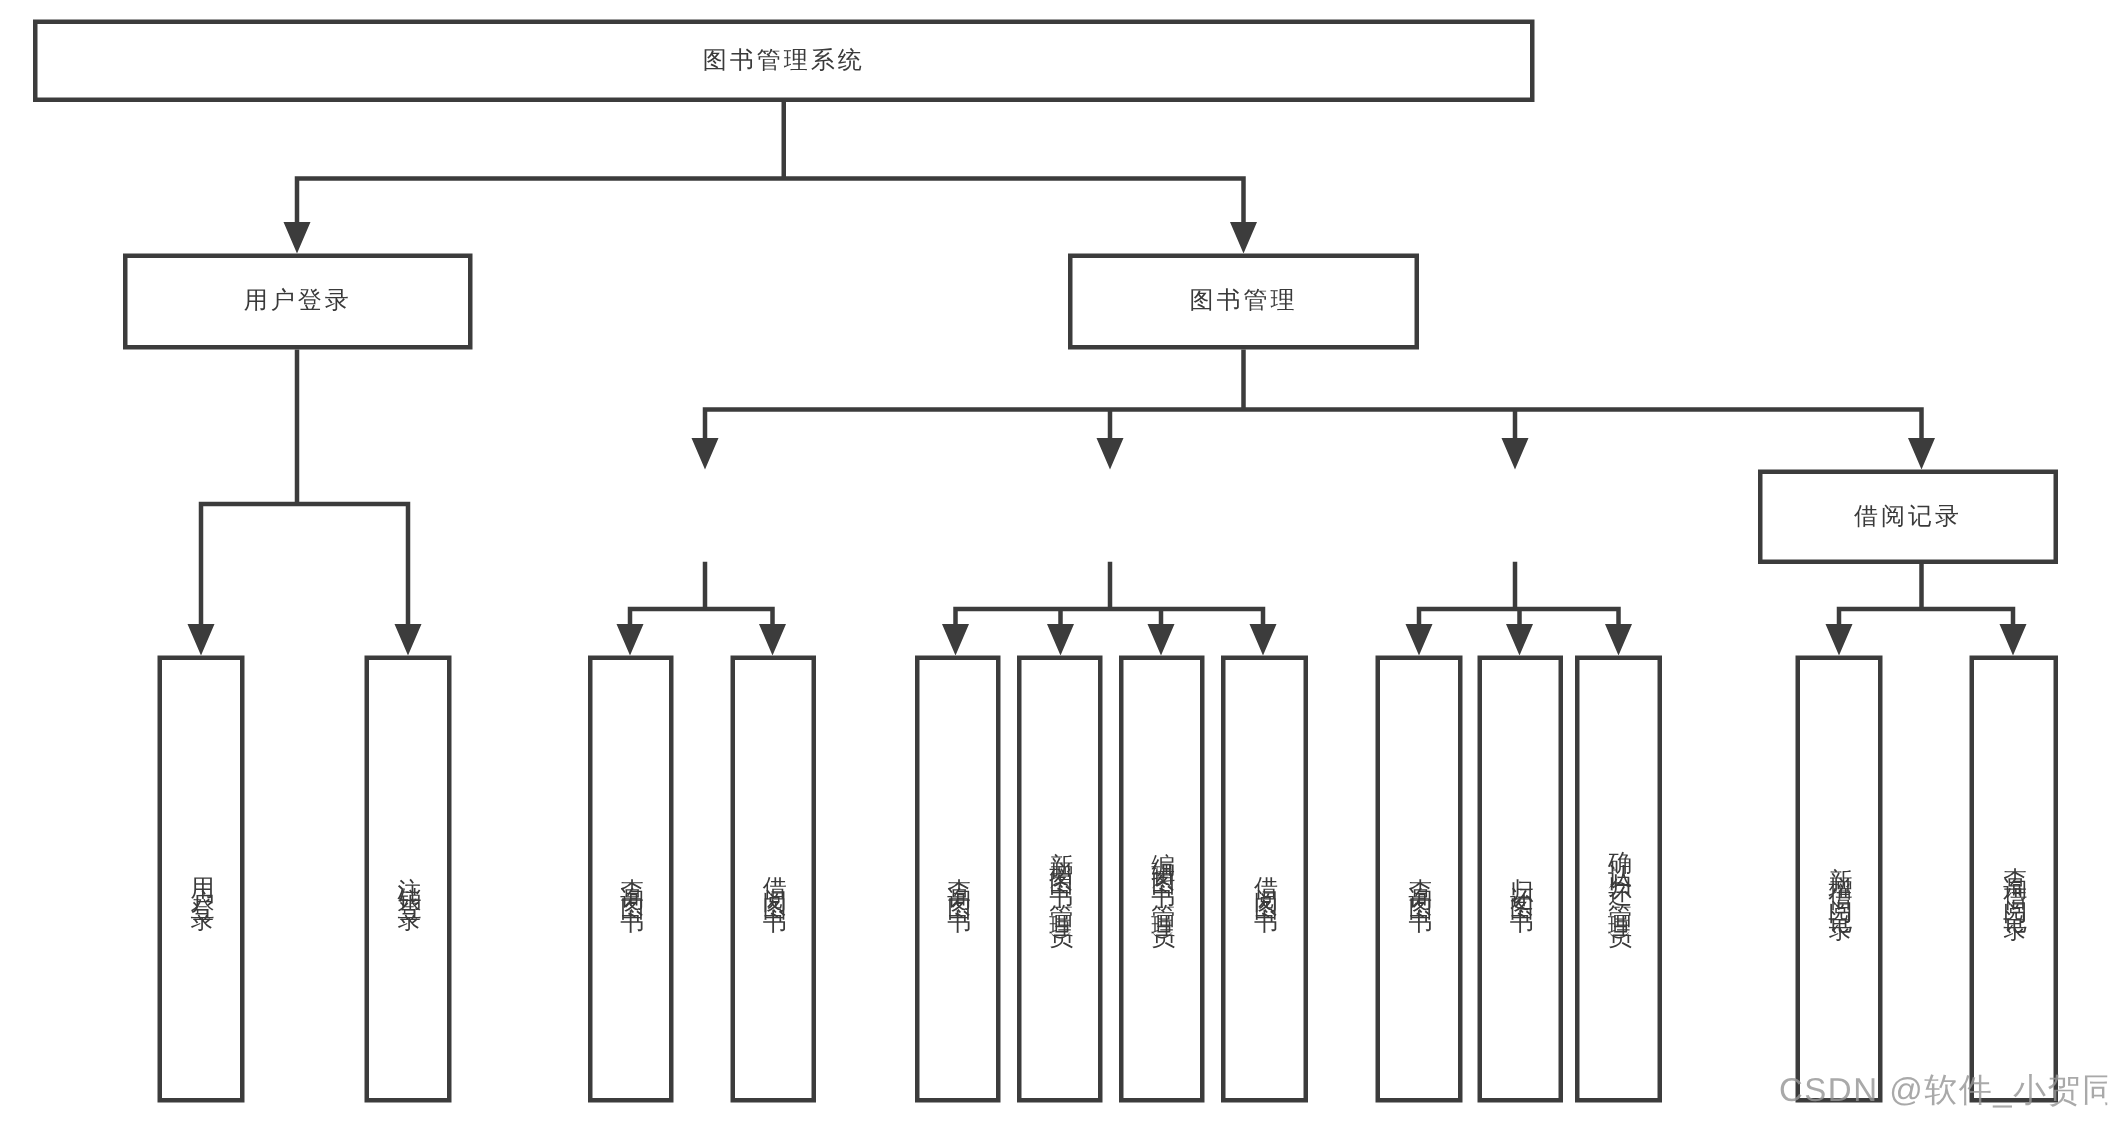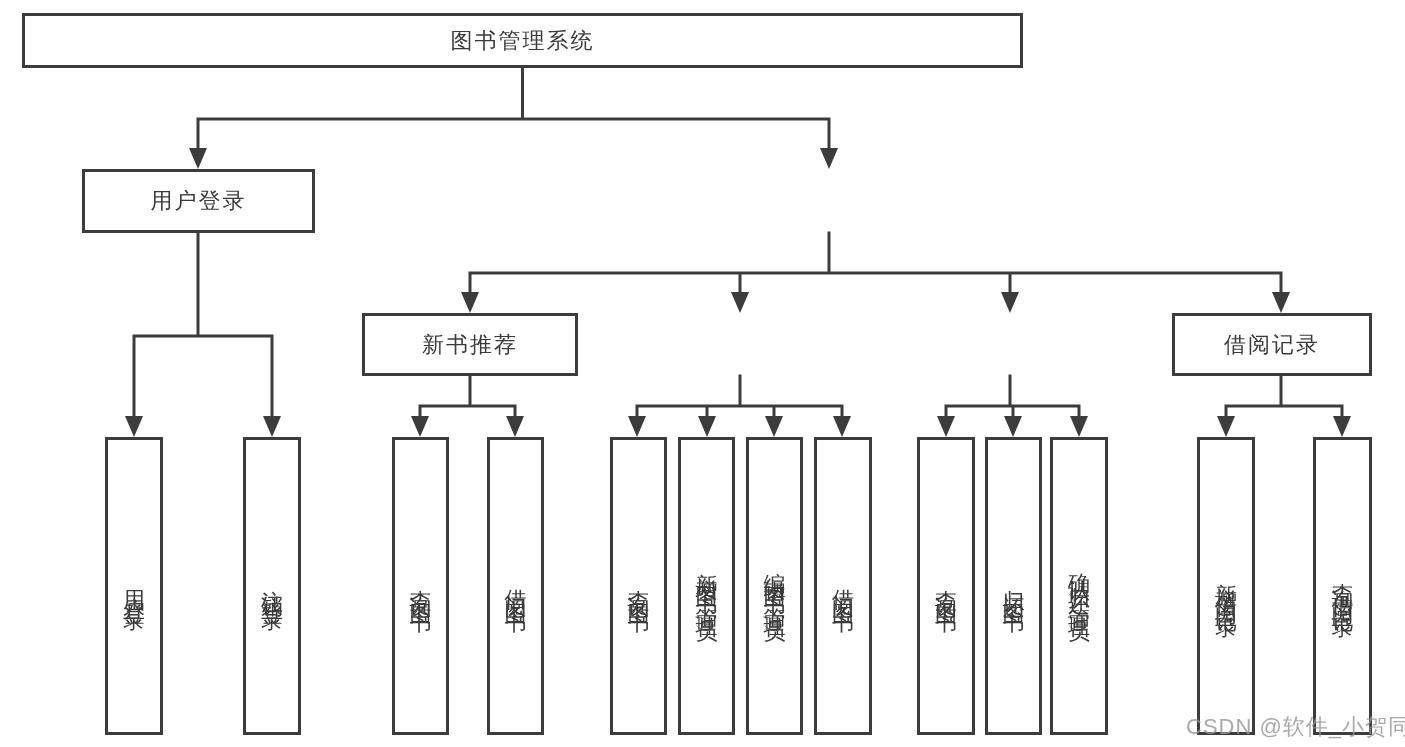--- a/index.html
+++ b/index.html
@@ -16,21 +16,21 @@
     box-sizing:border-box;
     border:3px solid #3c3c3c;
     background:#ffffff;
     display:flex;
     align-items:center;
     justify-content:center;
     z-index:2;
   }
   .box .lbl{
     color:#3a3a3a;
-    font-size:22px;
+    font-size:16px;
     letter-spacing:2px;
     line-height:1;
     white-space:nowrap;
   }
   .box.vert .lbl{
     writing-mode:vertical-rl;
     text-orientation:mixed;
     letter-spacing:7px;
     white-space:nowrap;
   }
@@ -73,24 +73,24 @@
       M1217 416 L1235 416 L1226 437 Z  M1333 416 L1351 416 L1342 437 Z"></path>
   </svg>
 
   <div class="box" style="left:22px;top:13px;width:1001px;height:55px">
     <span class="lbl">图书管理系统</span>
   </div>
 
   <div class="box" style="left:82px;top:169px;width:233px;height:64px">
     <span class="lbl">用户登录</span>
   </div>
+  <div class="box" style="left:712px;top:169px;width:234px;height:64px">
+    <span class="lbl">图书管理</span>
+  </div>
 
-  <div class="box" style="left:362px;top:313px;width:216px;height:63px">
-    <span class="lbl">新书推荐</span>
-  </div>
   <div class="box" style="left:1172px;top:313px;width:200px;height:63px">
     <span class="lbl">借阅记录</span>
   </div>
 
   <div class="box vert" style="left:105px;top:437px;width:58px;height:298px">
     <span class="lbl">用户登录</span>
   </div>
   <div class="box vert" style="left:243px;top:437px;width:58px;height:298px">
     <span class="lbl">注销登录</span>
   </div>

